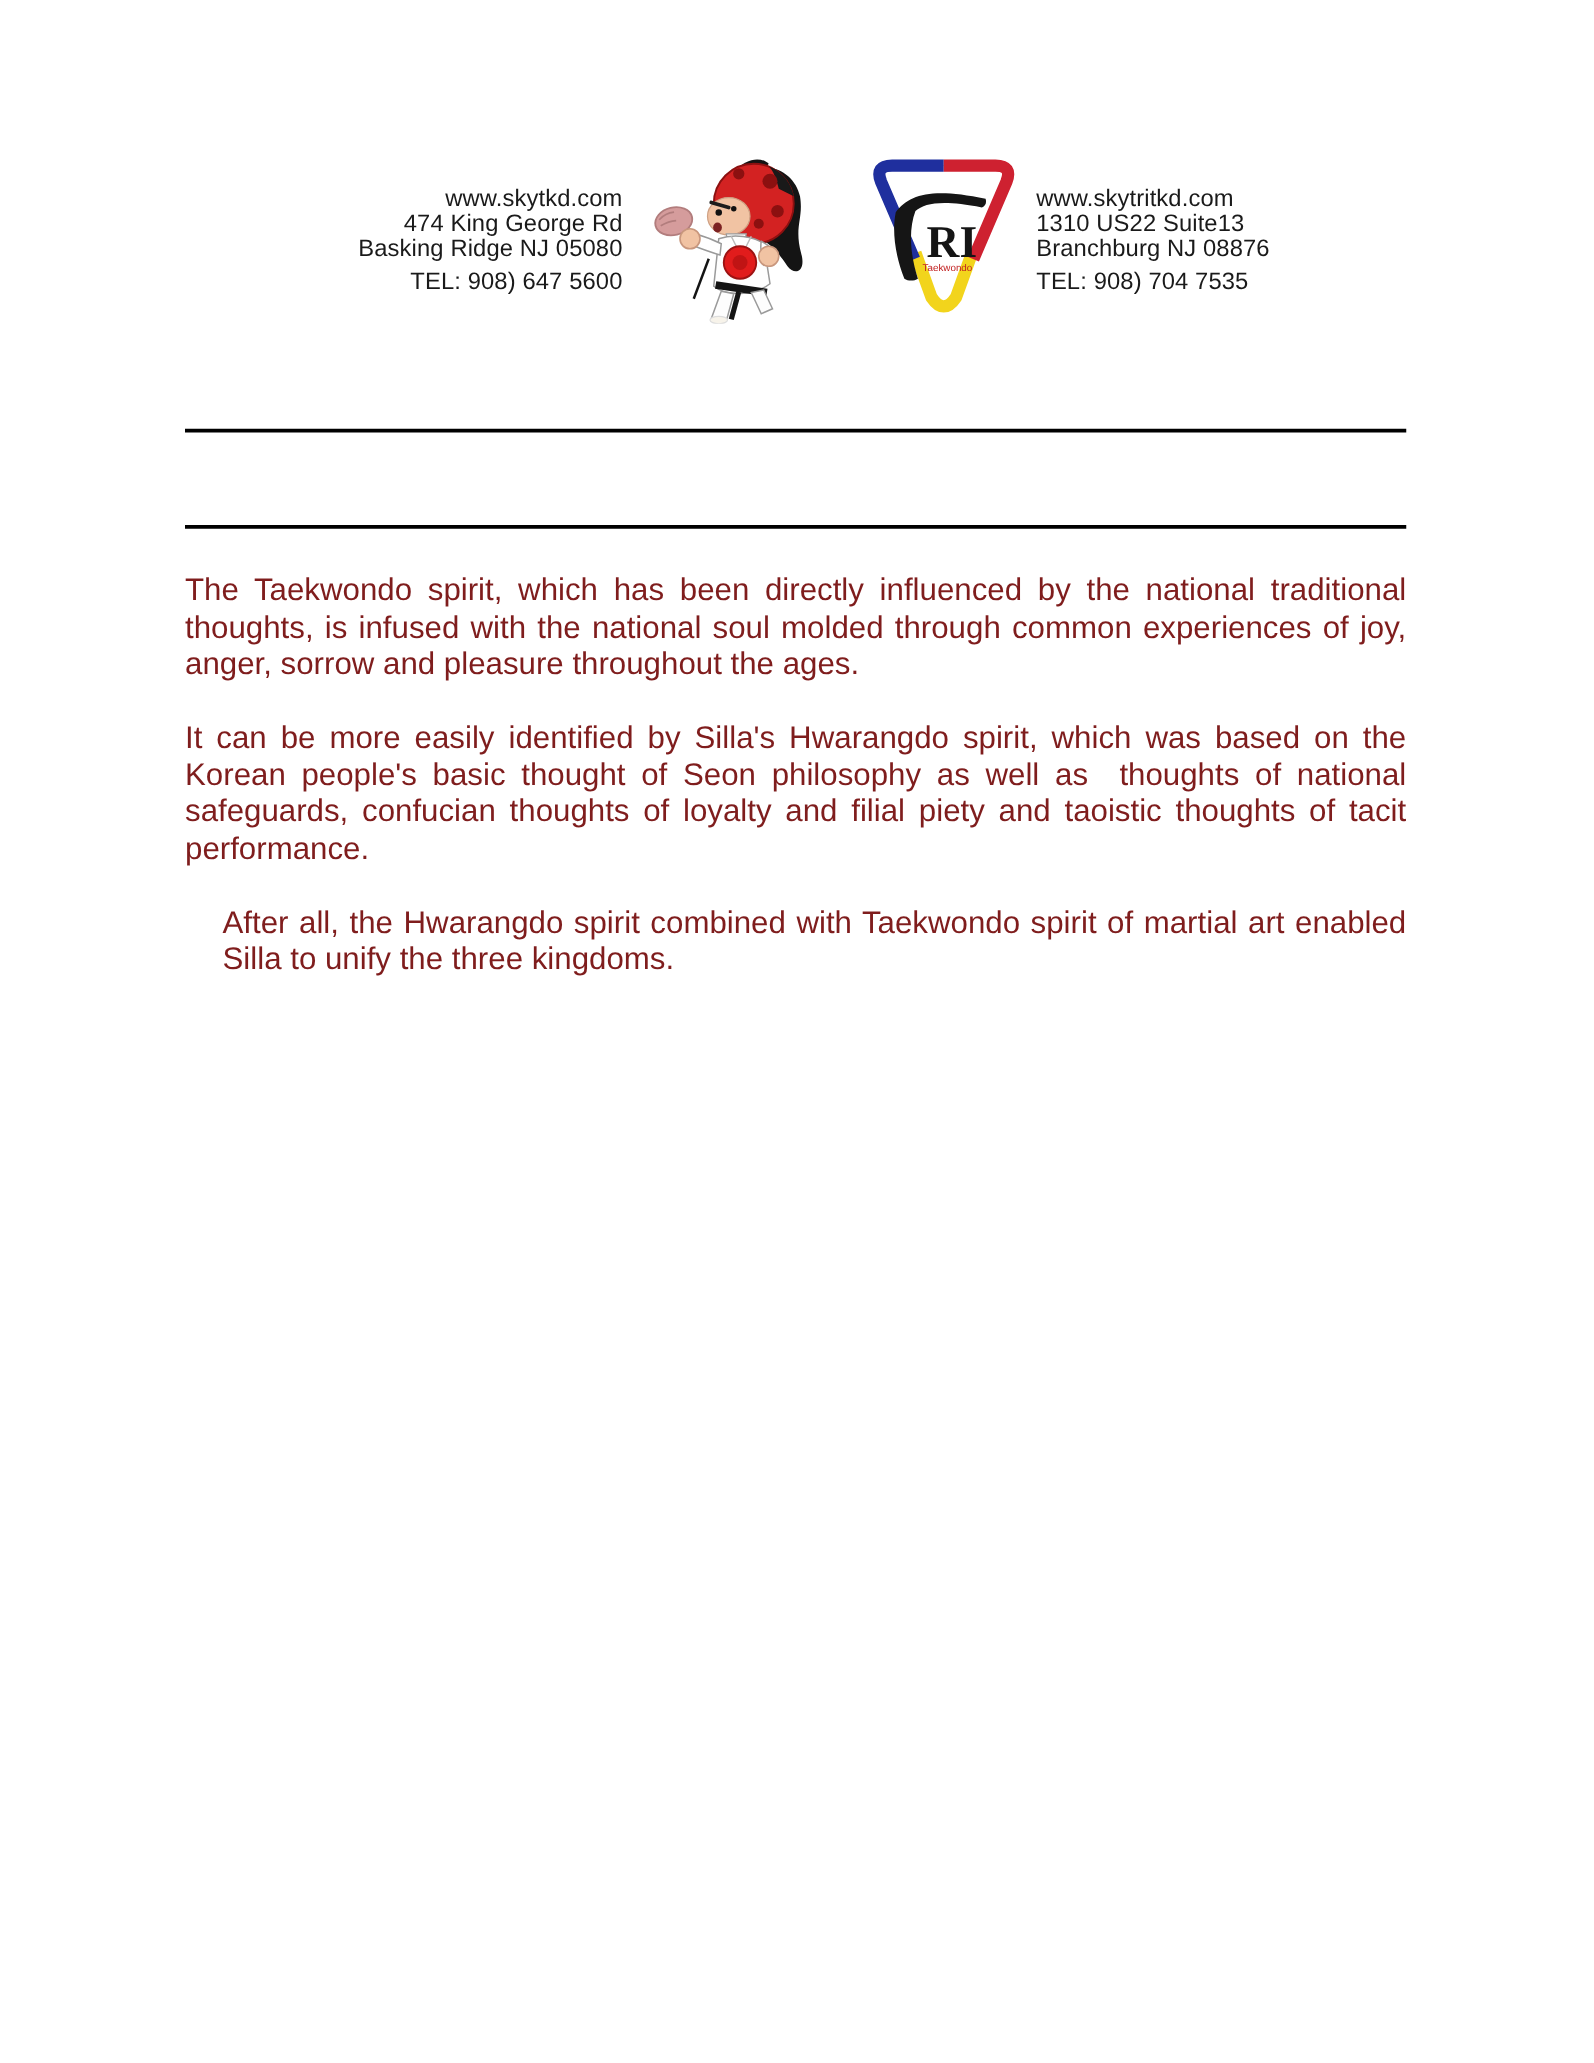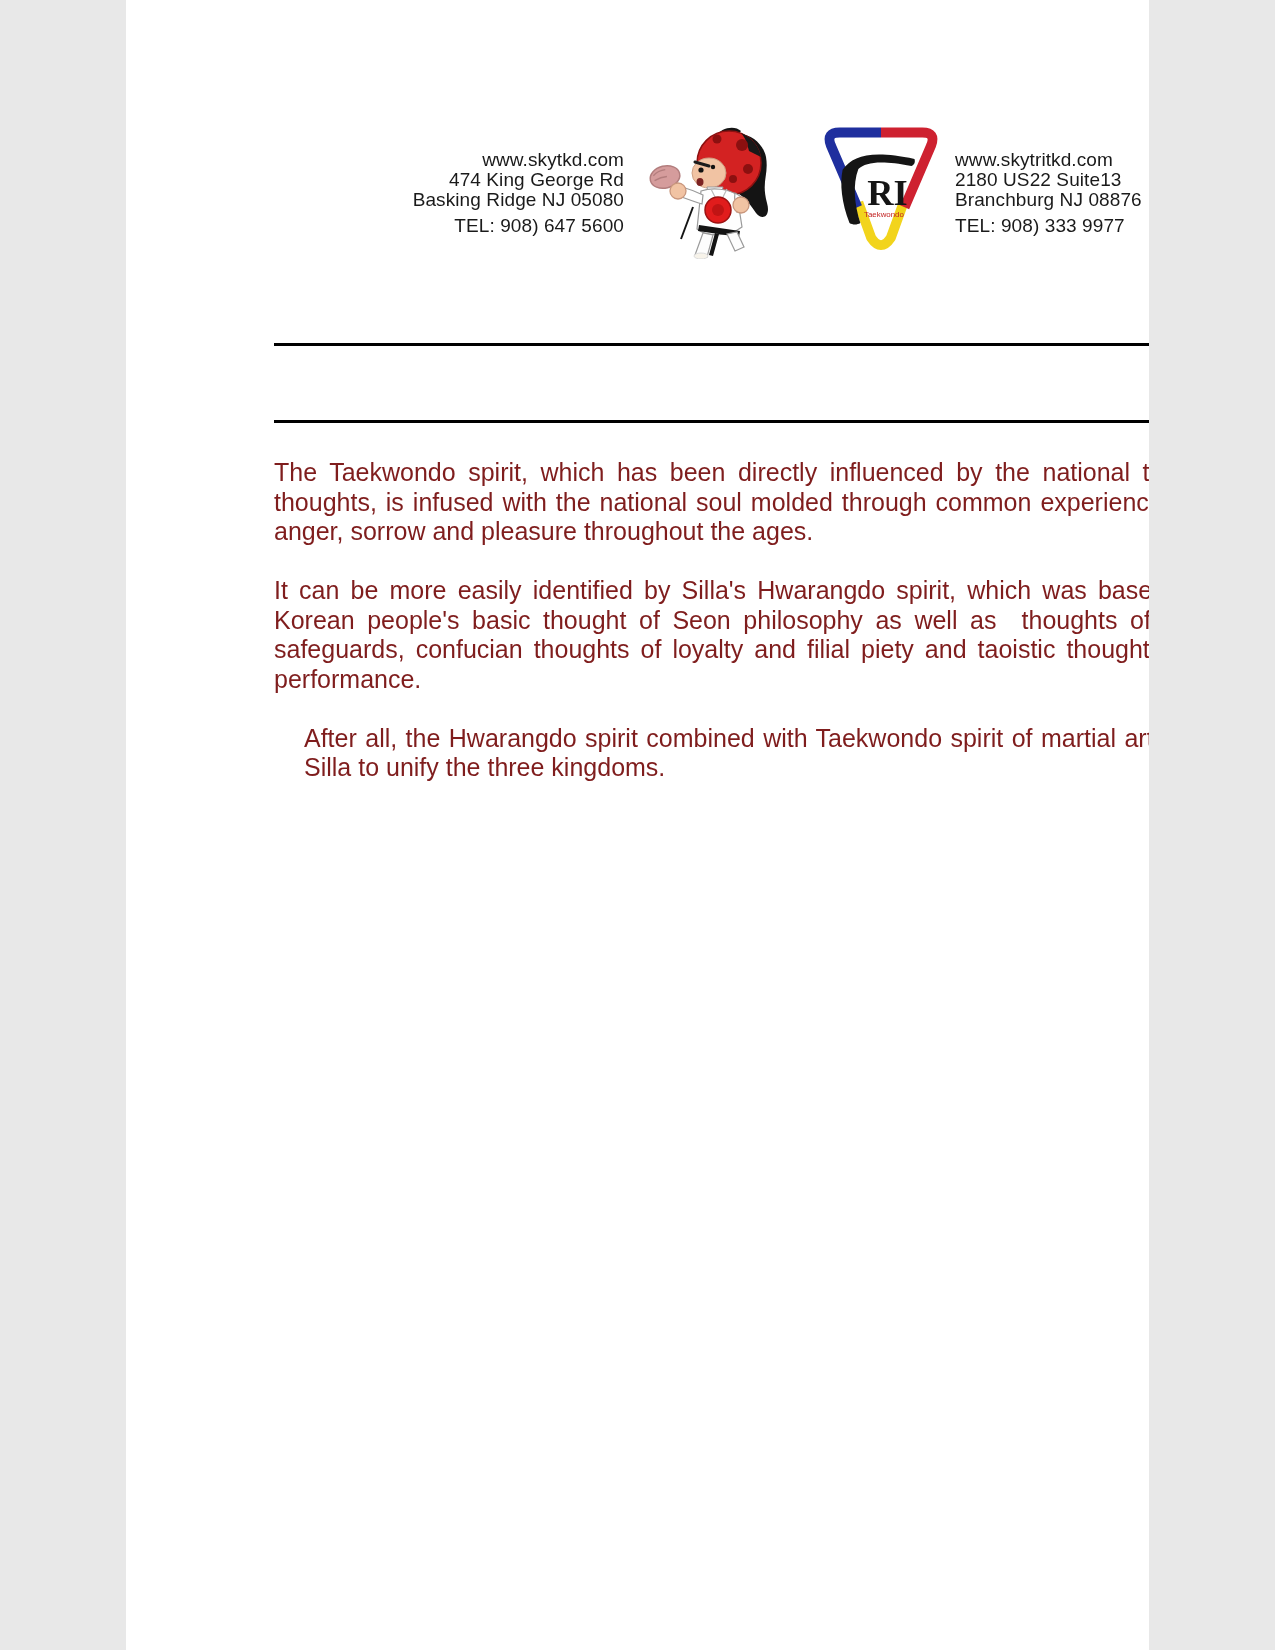--- a/index.html
+++ b/index.html
@@ -1,20 +1,20 @@
 <!DOCTYPE html>
 <html><head>
 <meta charset="utf-8">
 <style>
   * { margin: 0; padding: 0; box-sizing: border-box; }
   html, body { background: #e8e8e8; }
   body { font-family: "Liberation Sans", sans-serif; }
   .page {
     position: relative;
-    width: 1023px;
+    width: 1275px;
     height: 1650px;
     margin: 0 auto;
     background: #ffffff;
     overflow: hidden;
     color: #000;
   }
 
   
   .hdr-block {
     position: absolute;
@@ -144,23 +144,23 @@
       <path d="M 64 7 L 106 7 Q 120 7 115 20 L 88 83" fill="none" stroke="#ce2130" stroke-width="10" stroke-linejoin="round"></path>
 
       <path d="M 25 45 C 36 30 55 25 98 34 C 99 37 98 40 95 41 C 64 35 49 37 41 44 C 35 60 37 80 43 99 C 40 101 35 101 32 99 C 24 79 22 59 25 45 Z" fill="#151515"></path>
       <text x="50" y="81" font-family="'Liberation Serif', serif" font-weight="bold" font-size="37" fill="#151515">RI</text>
       <text x="67" y="93" font-family="'Liberation Sans', sans-serif" font-size="8" text-anchor="middle" fill="#c22222">Taekwondo</text>
     </svg>
   </div>
 
   <div class="hdr-block hdr-right">
     <div>www.skytritkd.com</div>
-    <div>2180 US22 Suite13</div>
+    <div>1310 US22 Suite13</div>
     <div>Branchburg NJ 08876</div>
-    <div class="hdr-tel">TEL: 908) 333 9977</div>
+    <div class="hdr-tel">TEL: 908) 704 7535</div>
   </div>
 
   <div class="rule rule-top"></div>
   <div class="rule rule-under-title"></div>
 
   <div class="doc-body">
     <p>The Taekwondo spirit, which has been directly influenced by the national traditional thoughts, is infused with the national soul molded through common experiences of joy, anger, sorrow and pleasure throughout the ages.</p>
     <p>It can be more easily identified by Silla's Hwarangdo spirit, which was based on the Korean people's basic thought of Seon philosophy as well as  thoughts of national safeguards, confucian thoughts of loyalty and filial piety and taoistic thoughts of tacit performance.</p>
     <p>After all, the Hwarangdo spirit combined with Taekwondo spirit of martial art enabled Silla to unify the three kingdoms.</p>
   </div>

